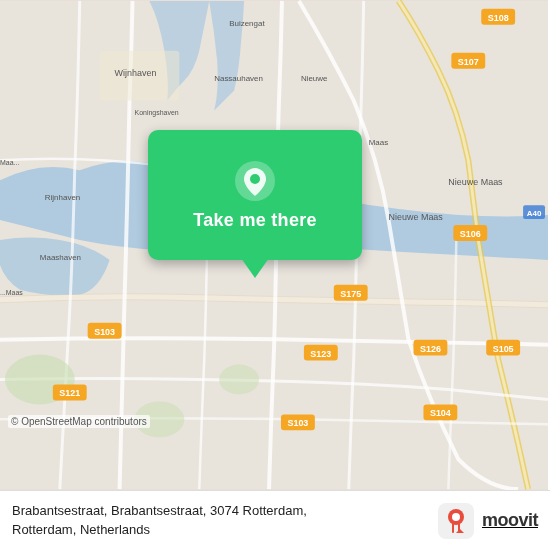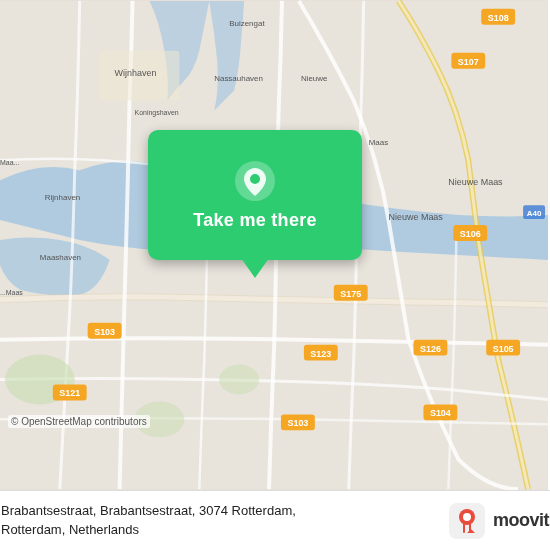--- a/index.html
+++ b/index.html
@@ -69,35 +69,36 @@
     }
 
     #bottom-bar {
       width: 550px;
       height: 60px;
       background: white;
       border-top: 1px solid #ddd;
       display: flex;
       align-items: center;
       justify-content: space-between;
-      padding: 0 1px;
+      padding: 0 12px;
     }
 
     #address-text {
       font-size: 13px;
       color: #222;
       line-height: 1.4;
       flex: 1;
     }
 
     #moovit-logo {
       display: flex;
       align-items: center;
       gap: 8px;
       flex-shrink: 0;
+      text-decoration: underline;
     }
 
     #moovit-icon {
       width: 36px;
       height: 36px;
     }
 
     #moovit-name {
       font-size: 18px;
       font-weight: 700;

